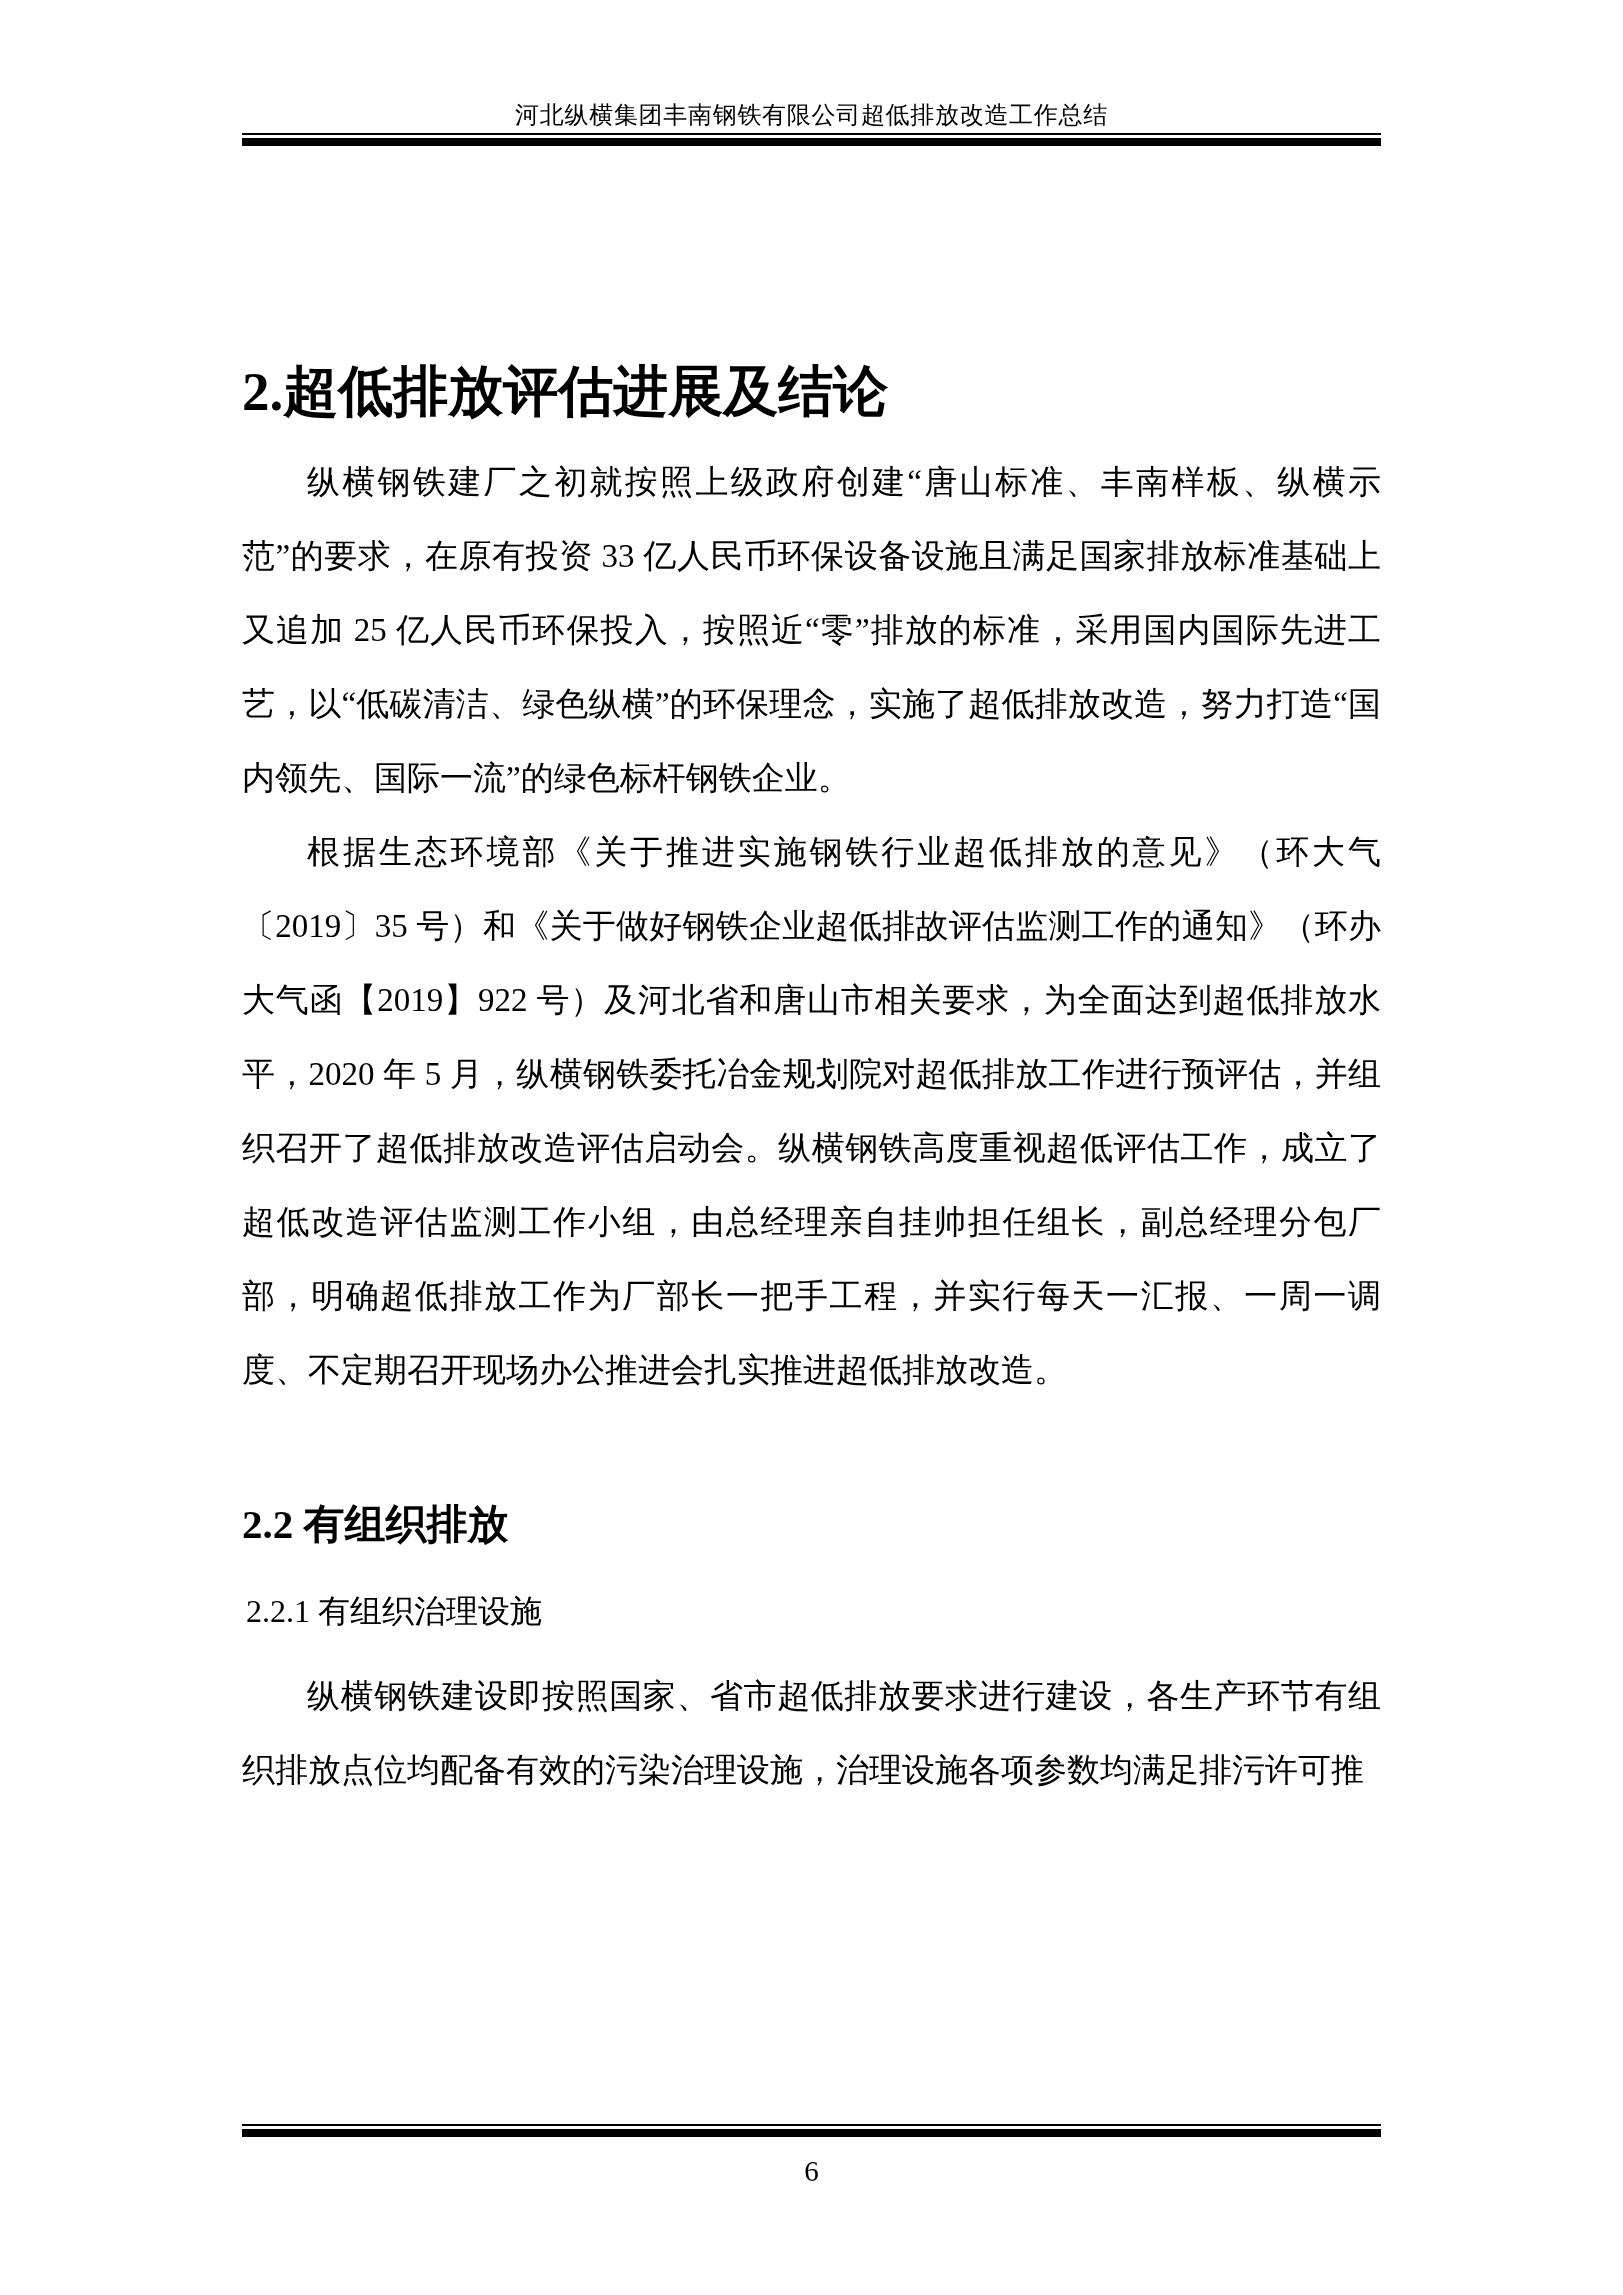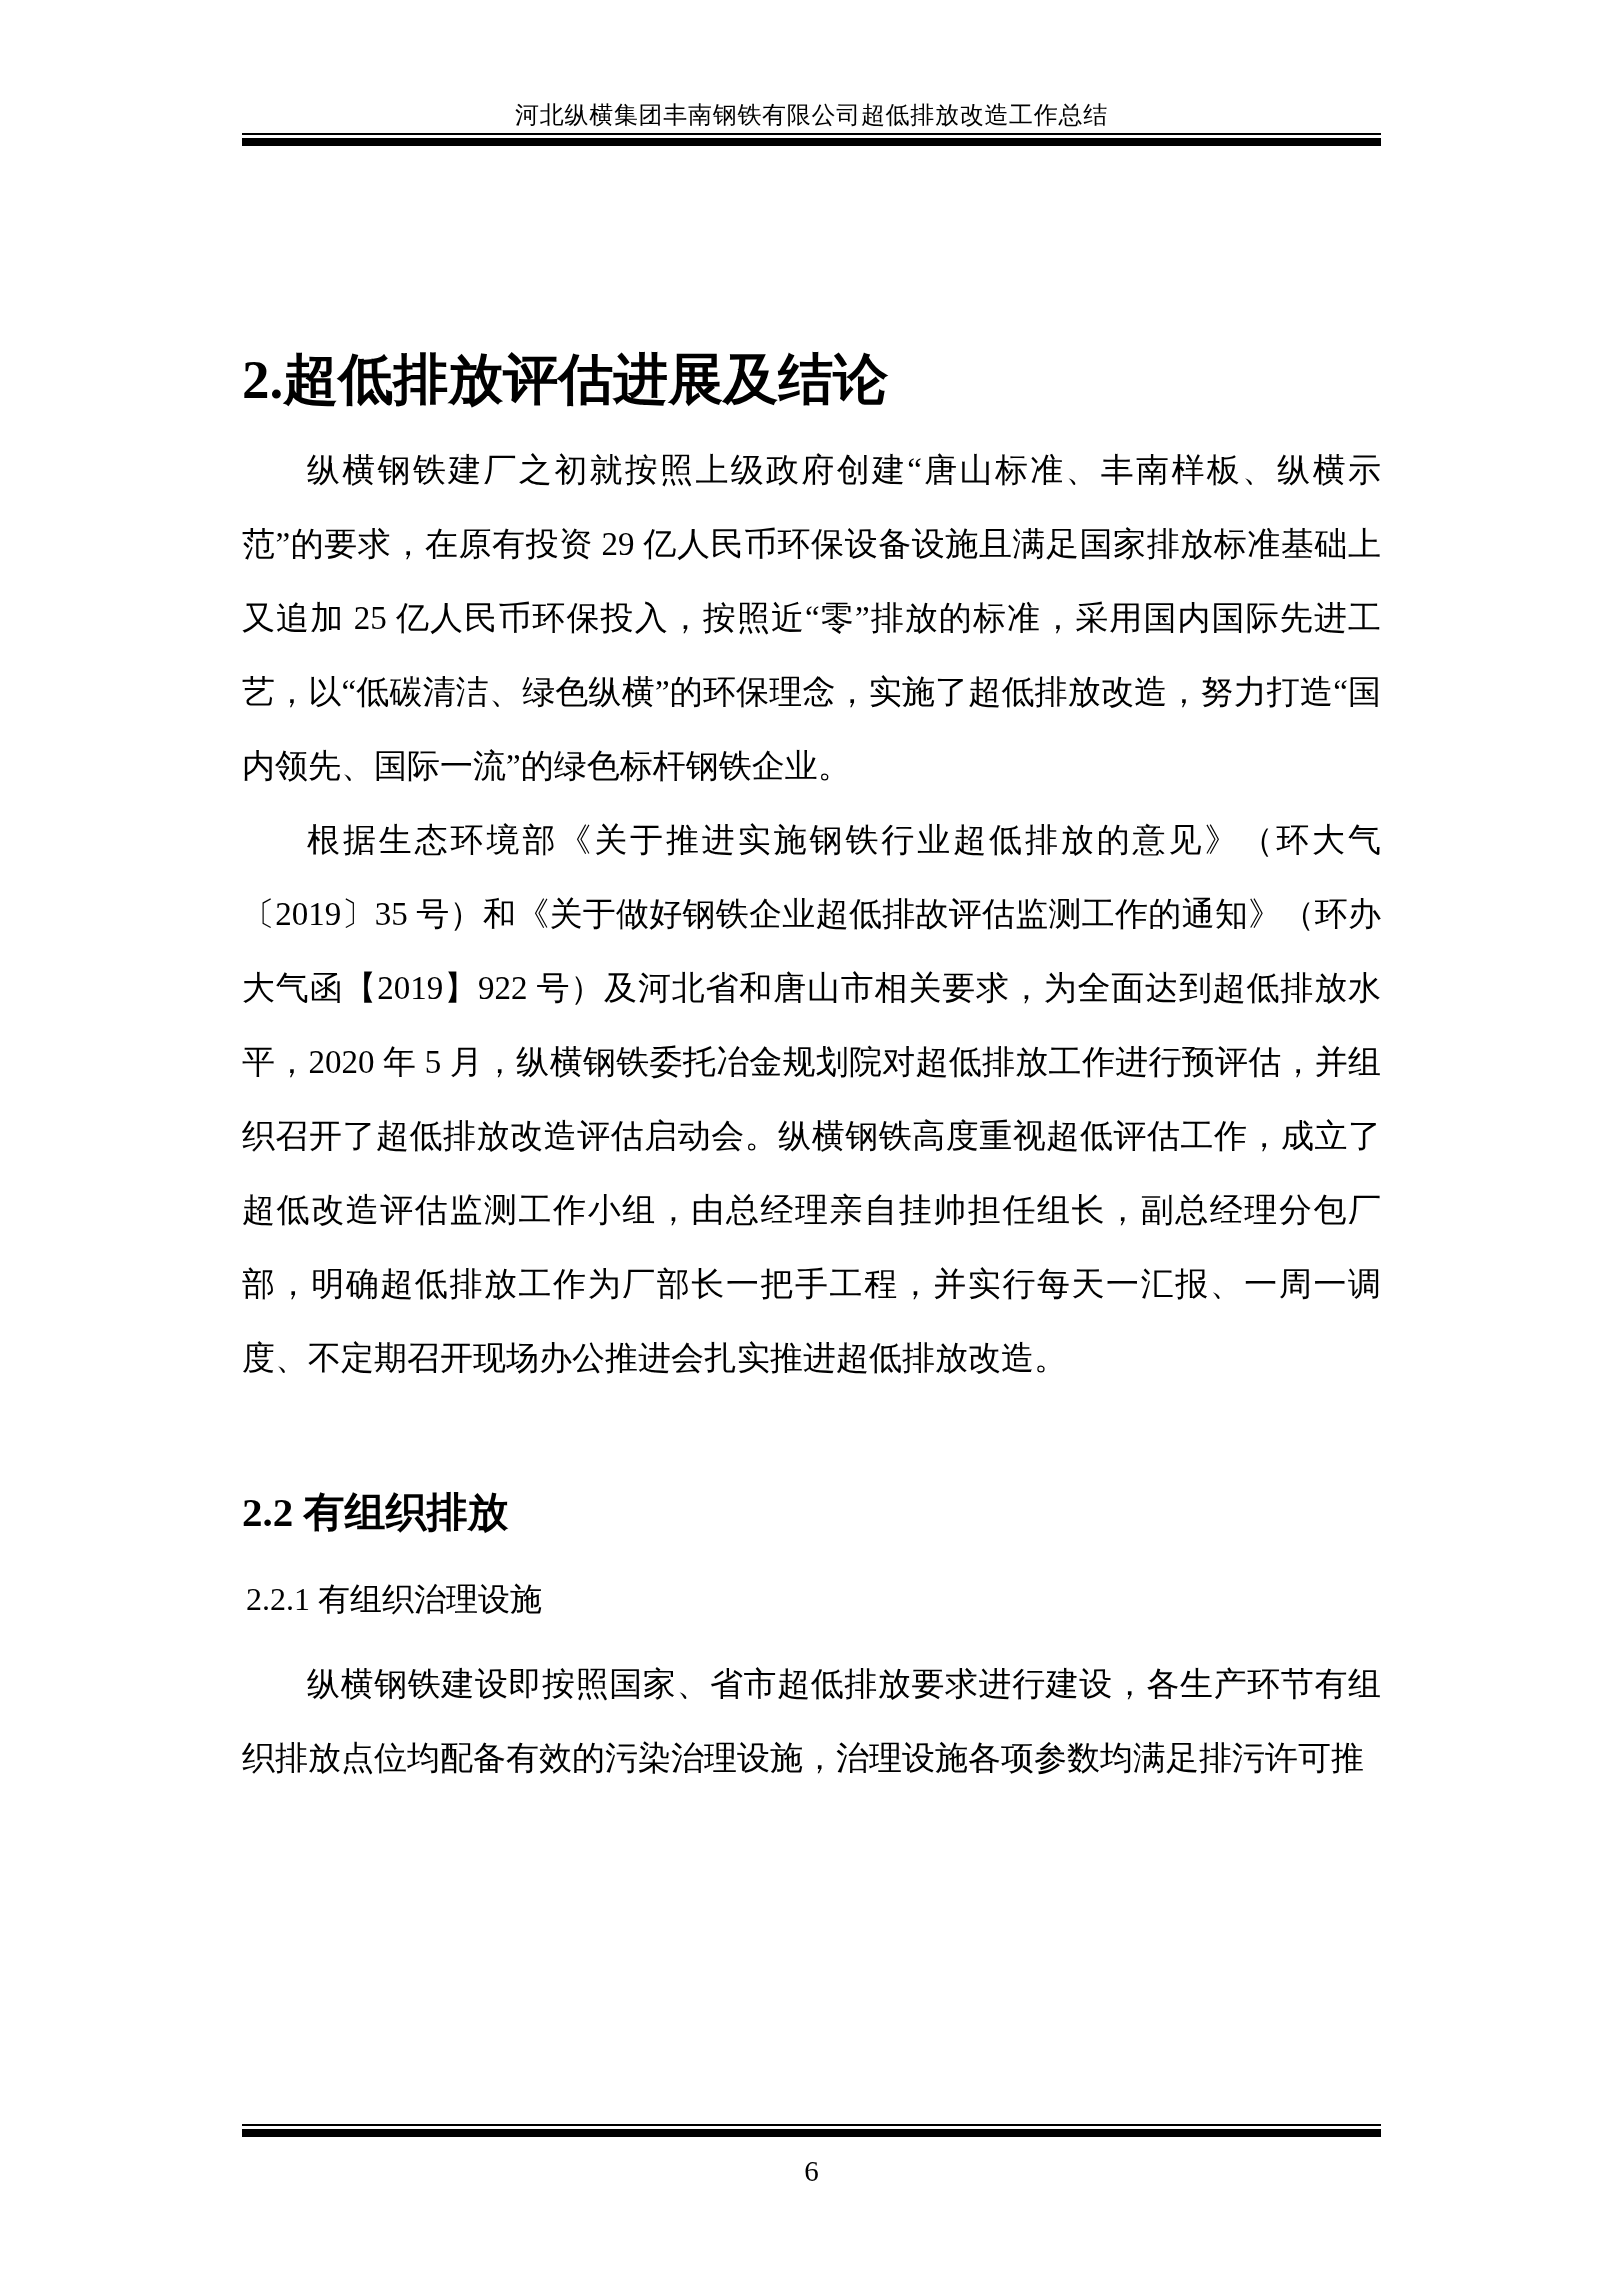--- a/index.html
+++ b/index.html
@@ -41,21 +41,21 @@
     left: 242px;
     right: 242px;
   }
   .rule-thin  { height: 2px;  background: #000000; }
   .rule-gap   { height: 2.6px;  background: transparent; }
   .rule-thick { height: 8.5px; background: #000000; }
 
   
   .content {
     position: absolute;
-    top: 0;
+    top: 12px;
     left: 242px;
     width: 1139px;
     display: flow-root;
   }
   .chapter-heading {
     margin: 350px 0 0 0;
     font-size: 55px;
     line-height: 59px;
     font-weight: bold;
   }
@@ -106,21 +106,21 @@
     <div class="rule-thin"></div>
     <div class="rule-gap"></div>
     <div class="rule-thick"></div>
   </div>
 
   <div class="content">
 
     <div class="chapter-heading">2.超低排放评估进展及结论</div>
 
 
-    <p class="body-para first-after-heading">纵横钢铁建厂之初就按照上级政府创建“唐山标准、丰南样板、纵横示范”的要求，在原有投资 29 亿人民币环保设备设施且满足国家排放标准基础上又追加 25 亿人民币环保投入，按照近“零”排放的标准，采用国内国际先进工艺，以“低碳清洁、绿色纵横”的环保理念，实施了超低排放改造，努力打造“国内领先、国际一流”的绿色标杆钢铁企业。</p>
+    <p class="body-para first-after-heading">纵横钢铁建厂之初就按照上级政府创建“唐山标准、丰南样板、纵横示范”的要求，在原有投资 33 亿人民币环保设备设施且满足国家排放标准基础上又追加 25 亿人民币环保投入，按照近“零”排放的标准，采用国内国际先进工艺，以“低碳清洁、绿色纵横”的环保理念，实施了超低排放改造，努力打造“国内领先、国际一流”的绿色标杆钢铁企业。</p>
 
     <p class="body-para">根据生态环境部《关于推进实施钢铁行业超低排放的意见》（环大气〔2019〕35 号）和《关于做好钢铁企业超低排故评估监测工作的通知》（环办大气函【2019】922 号）及河北省和唐山市相关要求，为全面达到超低排放水平，2020 年 5 月，纵横钢铁委托冶金规划院对超低排放工作进行预评估，并组织召开了超低排放改造评估启动会。纵横钢铁高度重视超低评估工作，成立了超低改造评估监测工作小组，由总经理亲自挂帅担任组长，副总经理分包厂部，明确超低排放工作为厂部长一把手工程，并实行每天一汇报、一周一调度、不定期召开现场办公推进会扎实推进超低排放改造。</p>
 
     <div class="section-heading second">2.2 有组织排放</div>
 
     <div class="subsection-heading">2.2.1 有组织治理设施</div>
 
     <p class="body-para after-subsection">纵横钢铁建设即按照国家、省市超低排放要求进行建设，各生产环节有组织排放点位均配备有效的污染治理设施，治理设施各项参数均满足排污许可推</p>
 
   </div>

